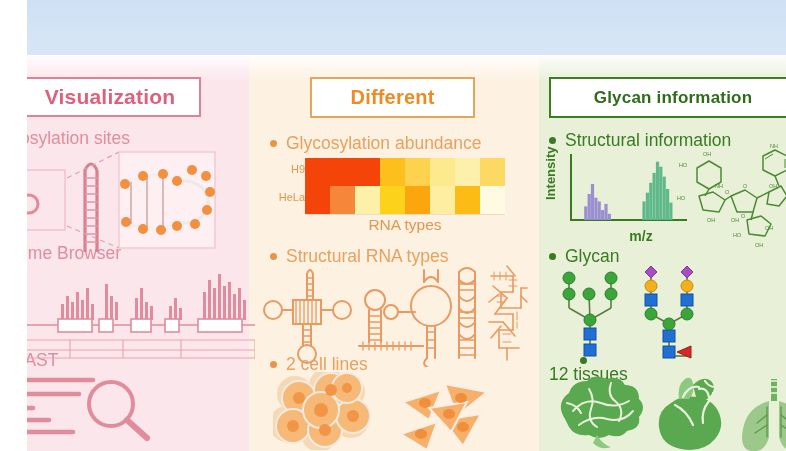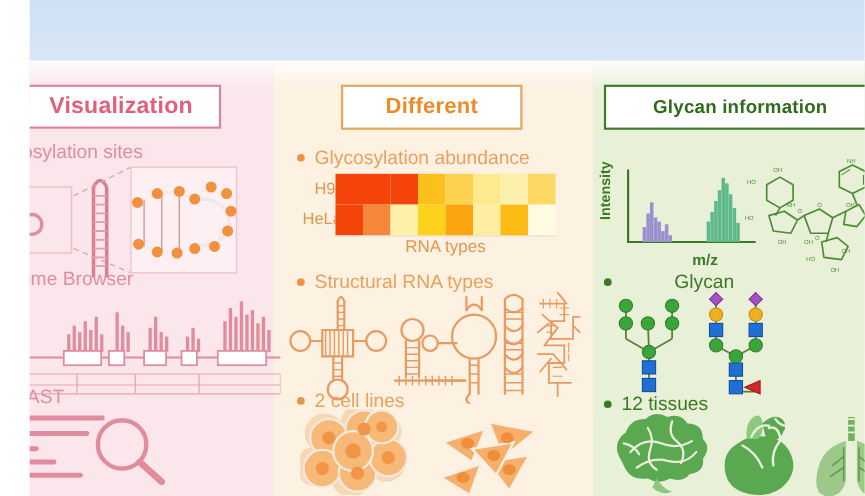--- a/index.html
+++ b/index.html
@@ -82,21 +82,21 @@
 
   svg { display: block; }
 
   
   #heatmap-wrap { position: absolute; left: 248px; top: 158px; z-index: 3; }
   #heatmap-grid { position: absolute; left: 30px; top: 0; }
   .hm-row { display: flex; height: 28px; }
   .hm-cell { height: 28px; }
   .hm-label {
     position: absolute; left: 0; width: 30px;
-    font-size: 15px; color: #e0974f; text-align: right;
+    font-size: 11px; color: #e0974f; text-align: right;
   }
   #hm-lab-0 { top: 5px; }
   #hm-lab-1 { top: 33px; }
   #hm-axis {
     position: absolute; left: 30px; top: 56px; width: 200px;
     height: 1px; background: #eadcc8;
   }
   #hm-xlabel {
     position: absolute; left: 30px; top: 58px; width: 200px;
     text-align: center; font-size: 15.5px; color: #e0974f;
@@ -506,25 +506,29 @@
       <g fill="#ef8f3c">
         <ellipse cx="152" cy="31" rx="6" ry="5"></ellipse>
         <ellipse cx="188" cy="26" rx="6" ry="5"></ellipse>
         <ellipse cx="148" cy="62" rx="6" ry="5"></ellipse>
         <ellipse cx="190" cy="55" rx="6" ry="5"></ellipse>
         <ellipse cx="176" cy="42" rx="6" ry="5"></ellipse>
       </g>
     </svg>
   </div>
 
-  <div class="bullet b-gr" style="left:522px; top:246px;gap:48px;">
+  <div class="bullet b-gr" style="left:522px; top:130px;">
+    <span class="dot"></span>
+    <span>Structural information</span>
+  </div>
+  <div class="bullet b-gr" style="left:522px; top:246px;">
     <span class="dot"></span>
     <span>Glycan</span>
   </div>
-  <div class="bullet b-gr" style="left:522px; top:357px;">
+  <div class="bullet b-gr" style="left:522px; top:357px;flex-direction:column;">
     <span class="dot"></span>
     <span>12 tissues</span>
   </div>
 
   <div id="msplot">
     <div id="ms-ylabel">Intensity</div>
     <svg id="ms-svg" width="140" height="74" viewBox="0 0 140 74">
       <path d="M22 2 V68 H138" stroke="#3a7a22" stroke-width="2" fill="none"></path>
       <g id="ms-bars">
           <rect x="35.2" y="54.4" width="3.2" height="13.6" fill="#9a90d0"></rect>

